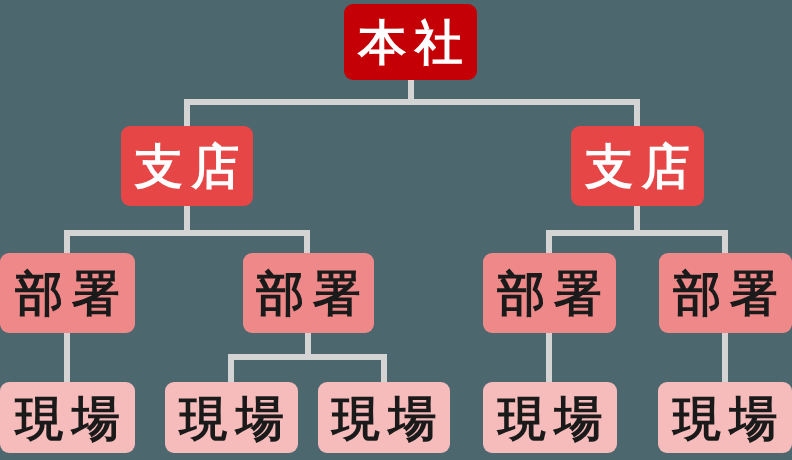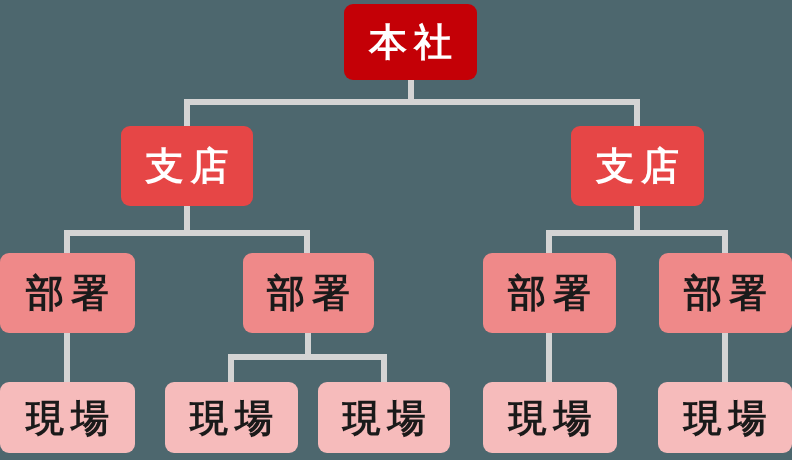--- a/index.html
+++ b/index.html
@@ -15,21 +15,21 @@
   }
   .connector {
     position: absolute;
   }
   .org-node {
     position: absolute;
     border-radius: 9px;
     display: flex;
     align-items: center;
     justify-content: center;
-    font-size: 38px;
+    font-size: 48px;
     font-weight: bold;
     letter-spacing: 0.18em;
     text-indent: 0.18em; 
     line-height: 1;
     user-select: none;
   }
 </style>
 </head>
 <body>
 

